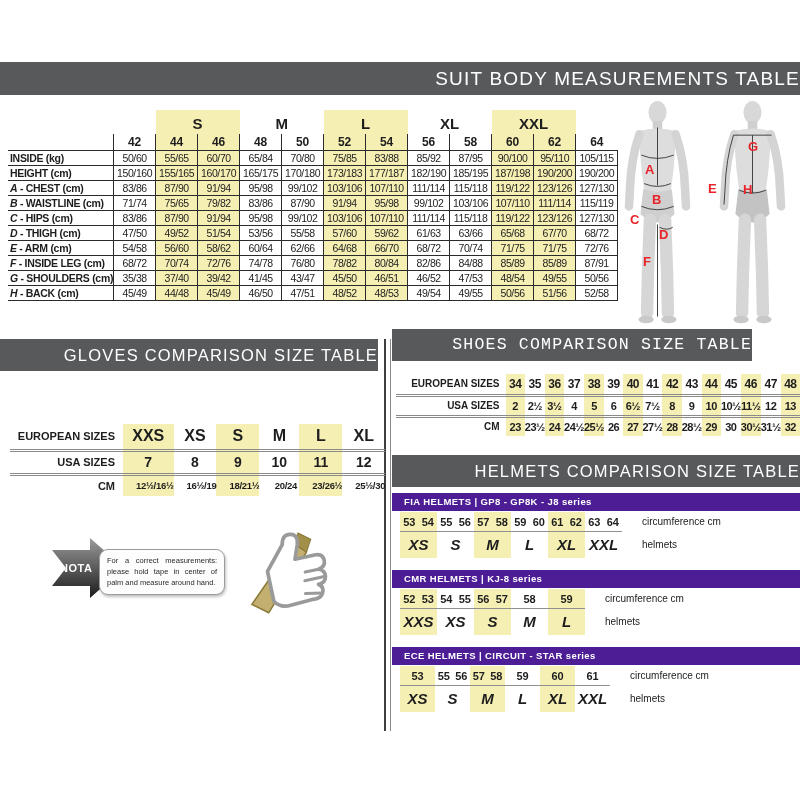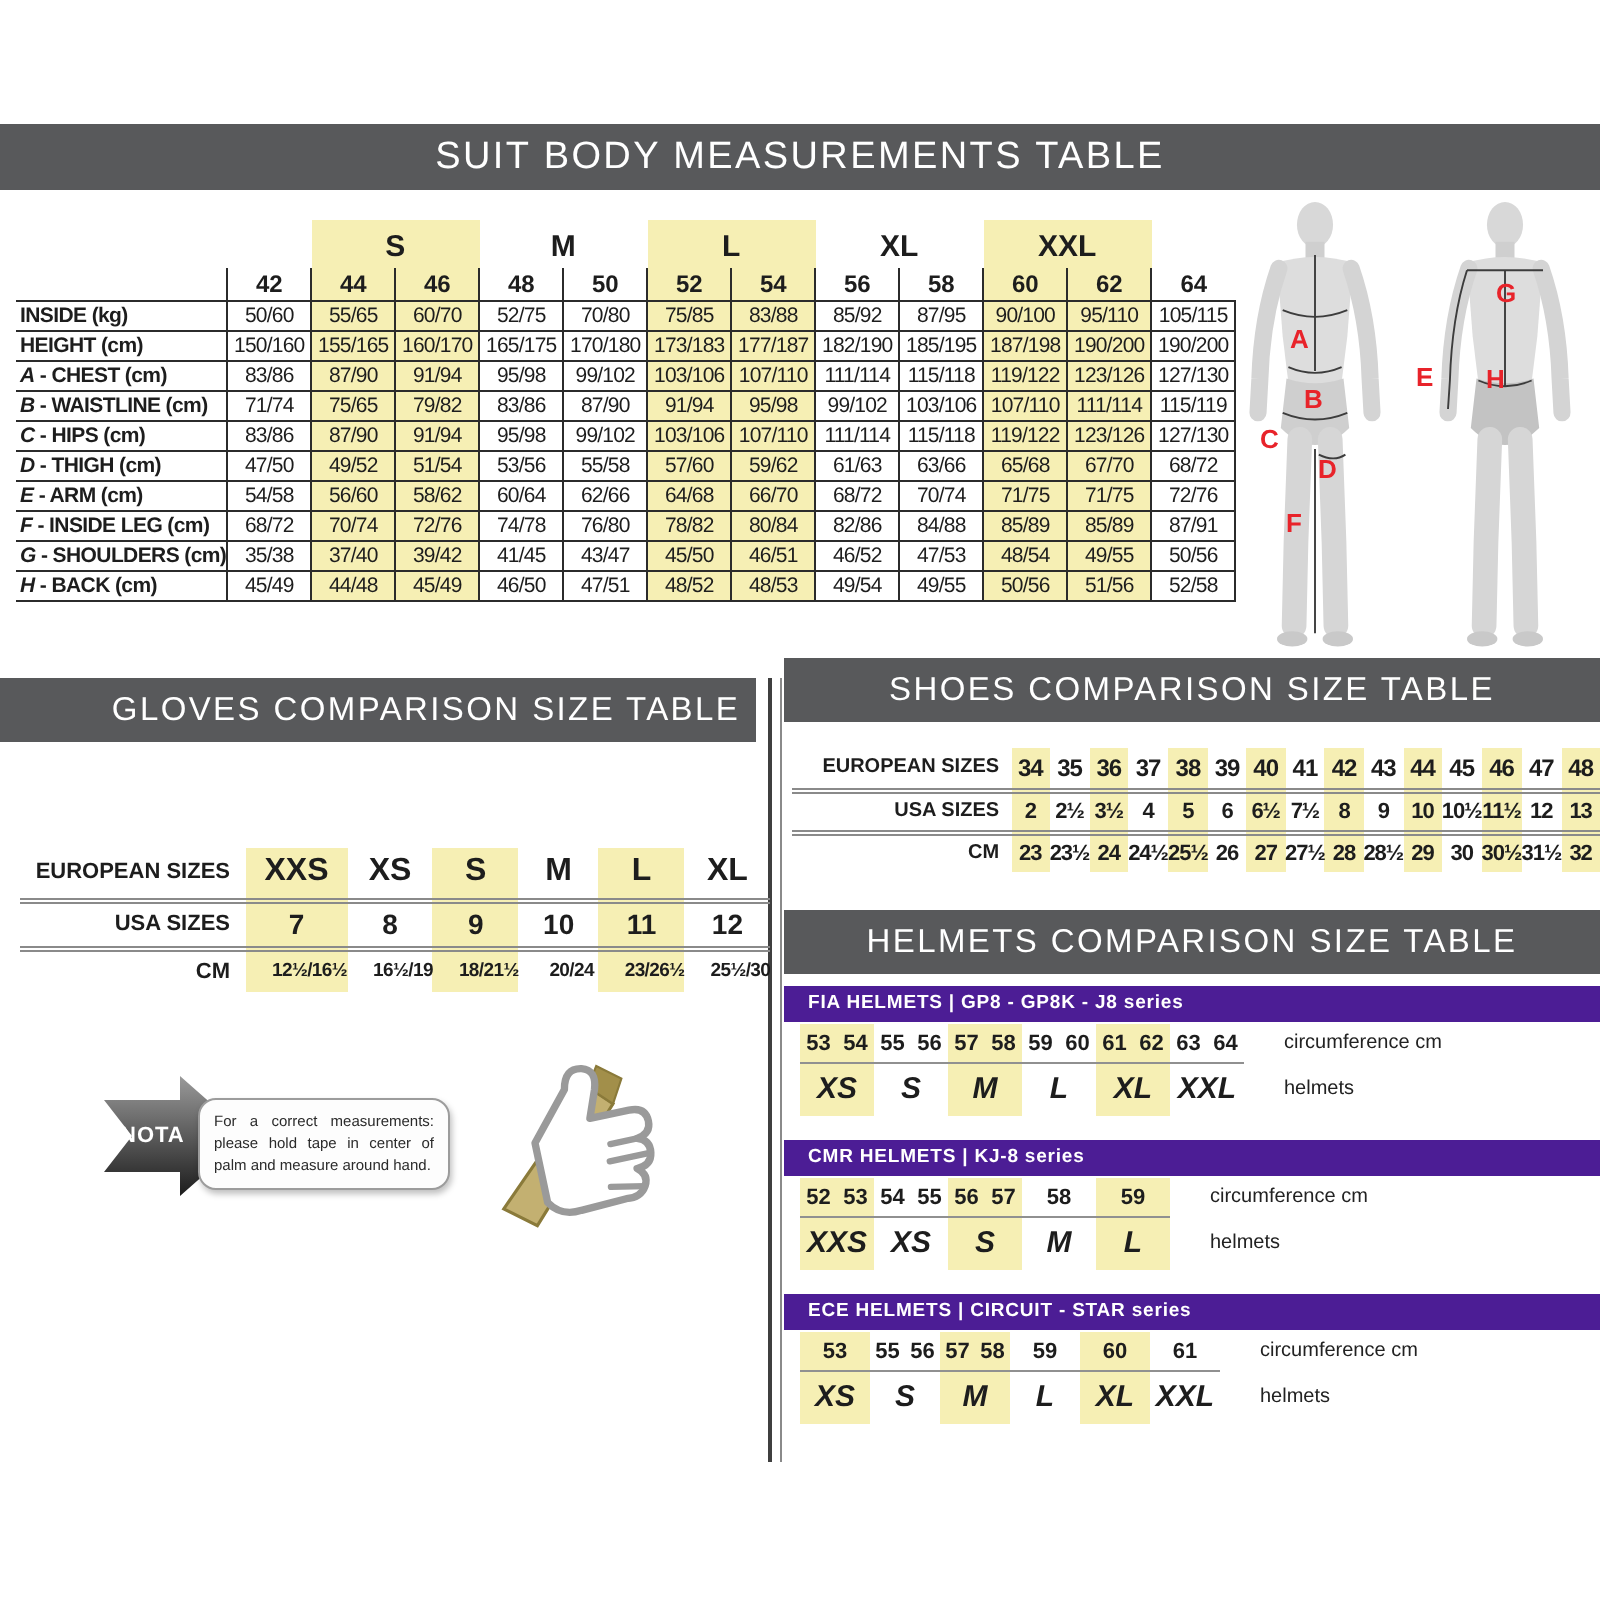--- a/index.html
+++ b/index.html
@@ -1,25 +1,25 @@
 <!DOCTYPE html>
 <html><head>
 <meta charset="utf-8">
 <style>
   html,body{margin:0;padding:0;background:#fff;}
   *{box-sizing:border-box;}
   body{font-family:"Liberation Sans", sans-serif;color:#1d1d1d;}
   #page{position:relative;width:800px;height:800px;background:#fff;overflow:hidden;}
 
   
-  .bar{position:absolute;background:#58595b;color:#fff;text-align:center;
+  .bar{position:absolute;background:#58595b;color:#fff;text-align:right;
        font-weight:400;letter-spacing:1.2px;}
   .bar-suit{top:62px;left:0;width:800px;height:33px;line-height:33px;font-size:19px;}
   .bar-gloves{top:339px;left:0;width:378px;height:32px;line-height:32px;font-size:16.5px;padding-left:48px;}
-  .bar-shoes{top:329px;left:392px;width:408px;height:32px;line-height:32px;font-size:16.5px;}
+  .bar-shoes{top:329px;left:392px;width:360px;height:32px;line-height:32px;font-size:16.5px;font-family:Liberation Mono, monospace;}
   .bar-helmets{top:455px;left:392px;width:408px;height:32px;line-height:32px;font-size:16.5px;}
 
   
   .vline1{position:absolute;left:384px;top:339px;width:2px;height:392px;background:#3f3f3f;}
   .vline2{position:absolute;left:390px;top:339px;width:1px;height:392px;background:#8a8a8a;}
 
   
   table.suit{position:absolute;top:110px;left:8px;border-collapse:collapse;table-layout:fixed;}
   table.suit col.lab{width:97px;}
   table.suit col.c{width:42px;}
@@ -145,21 +145,21 @@
           <th class="num hl">62</th>
           <th class="num">64</th>
         </tr>
       </thead>
     <tbody>
         <tr>
           <th class="rowlab">INSIDE (kg)</th>
           <td>50/60</td>
           <td class="hl">55/65</td>
           <td class="hl">60/70</td>
-          <td>52/75</td>
+          <td>65/84</td>
           <td>70/80</td>
           <td class="hl">75/85</td>
           <td class="hl">83/88</td>
           <td>85/92</td>
           <td>87/95</td>
           <td class="hl">90/100</td>
           <td class="hl">95/110</td>
           <td>105/115</td>
         </tr>
         <tr>

